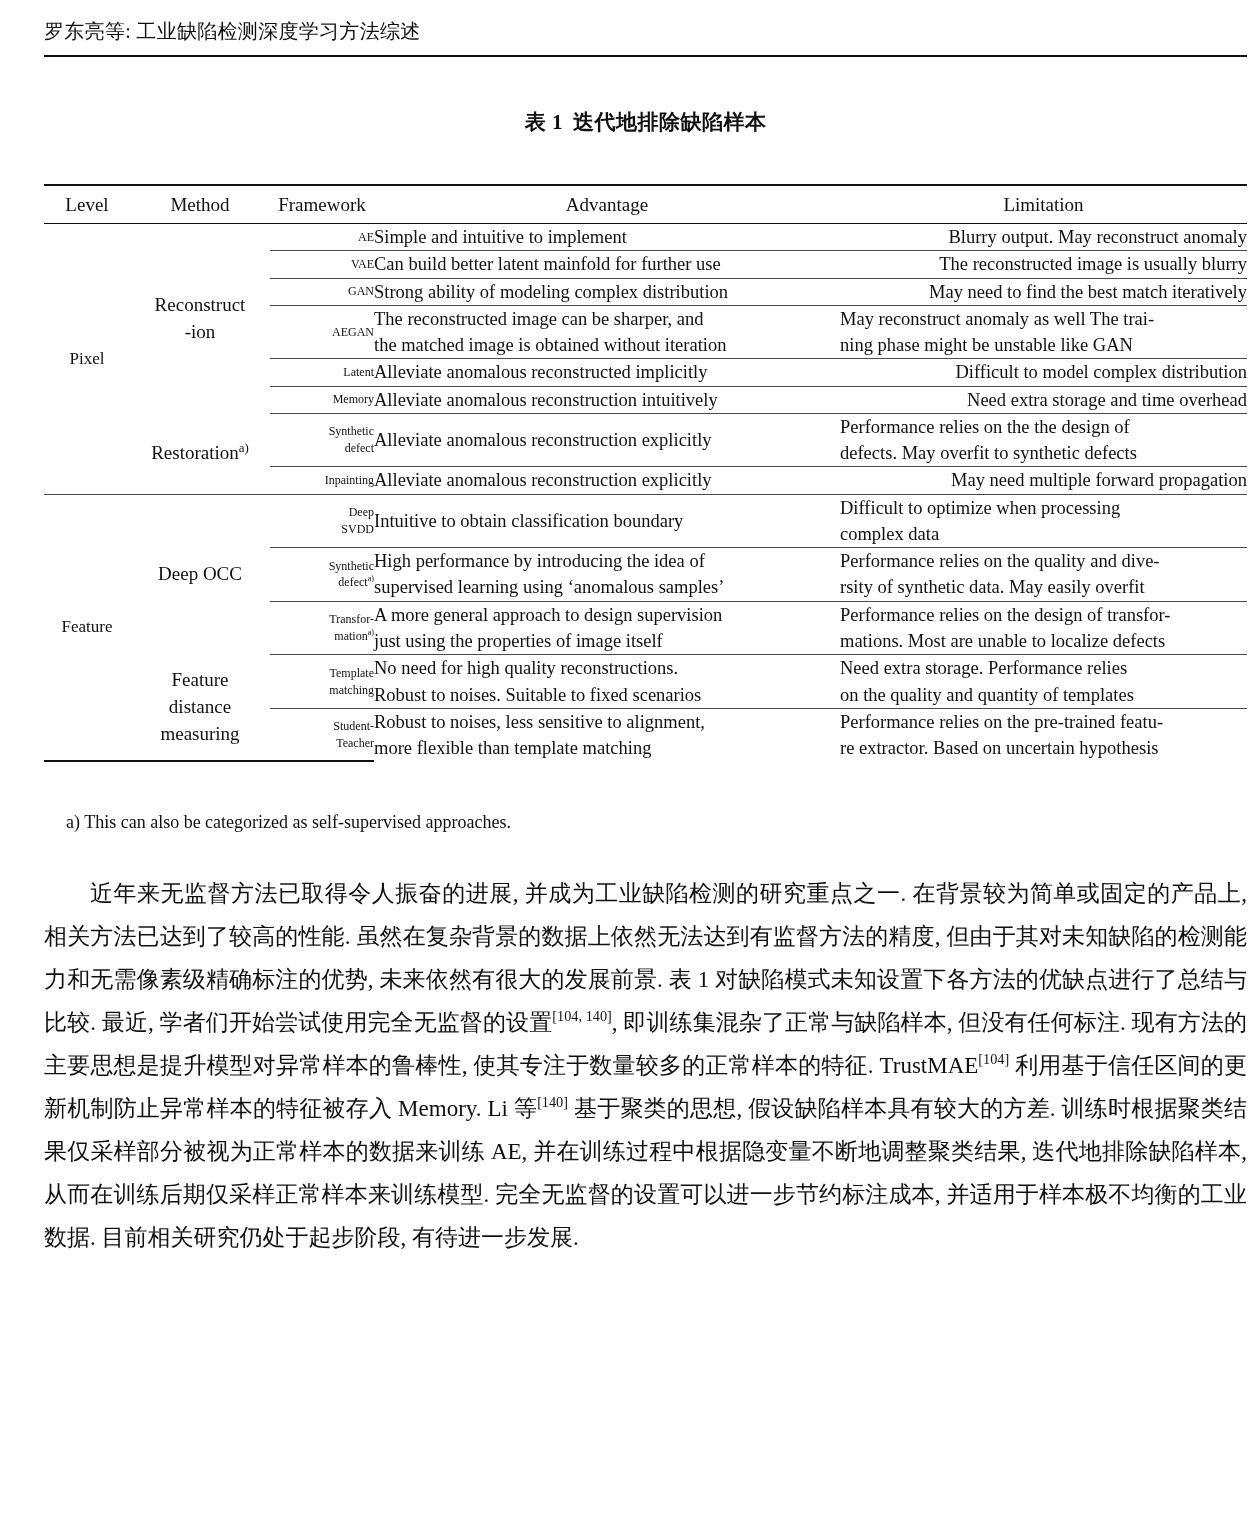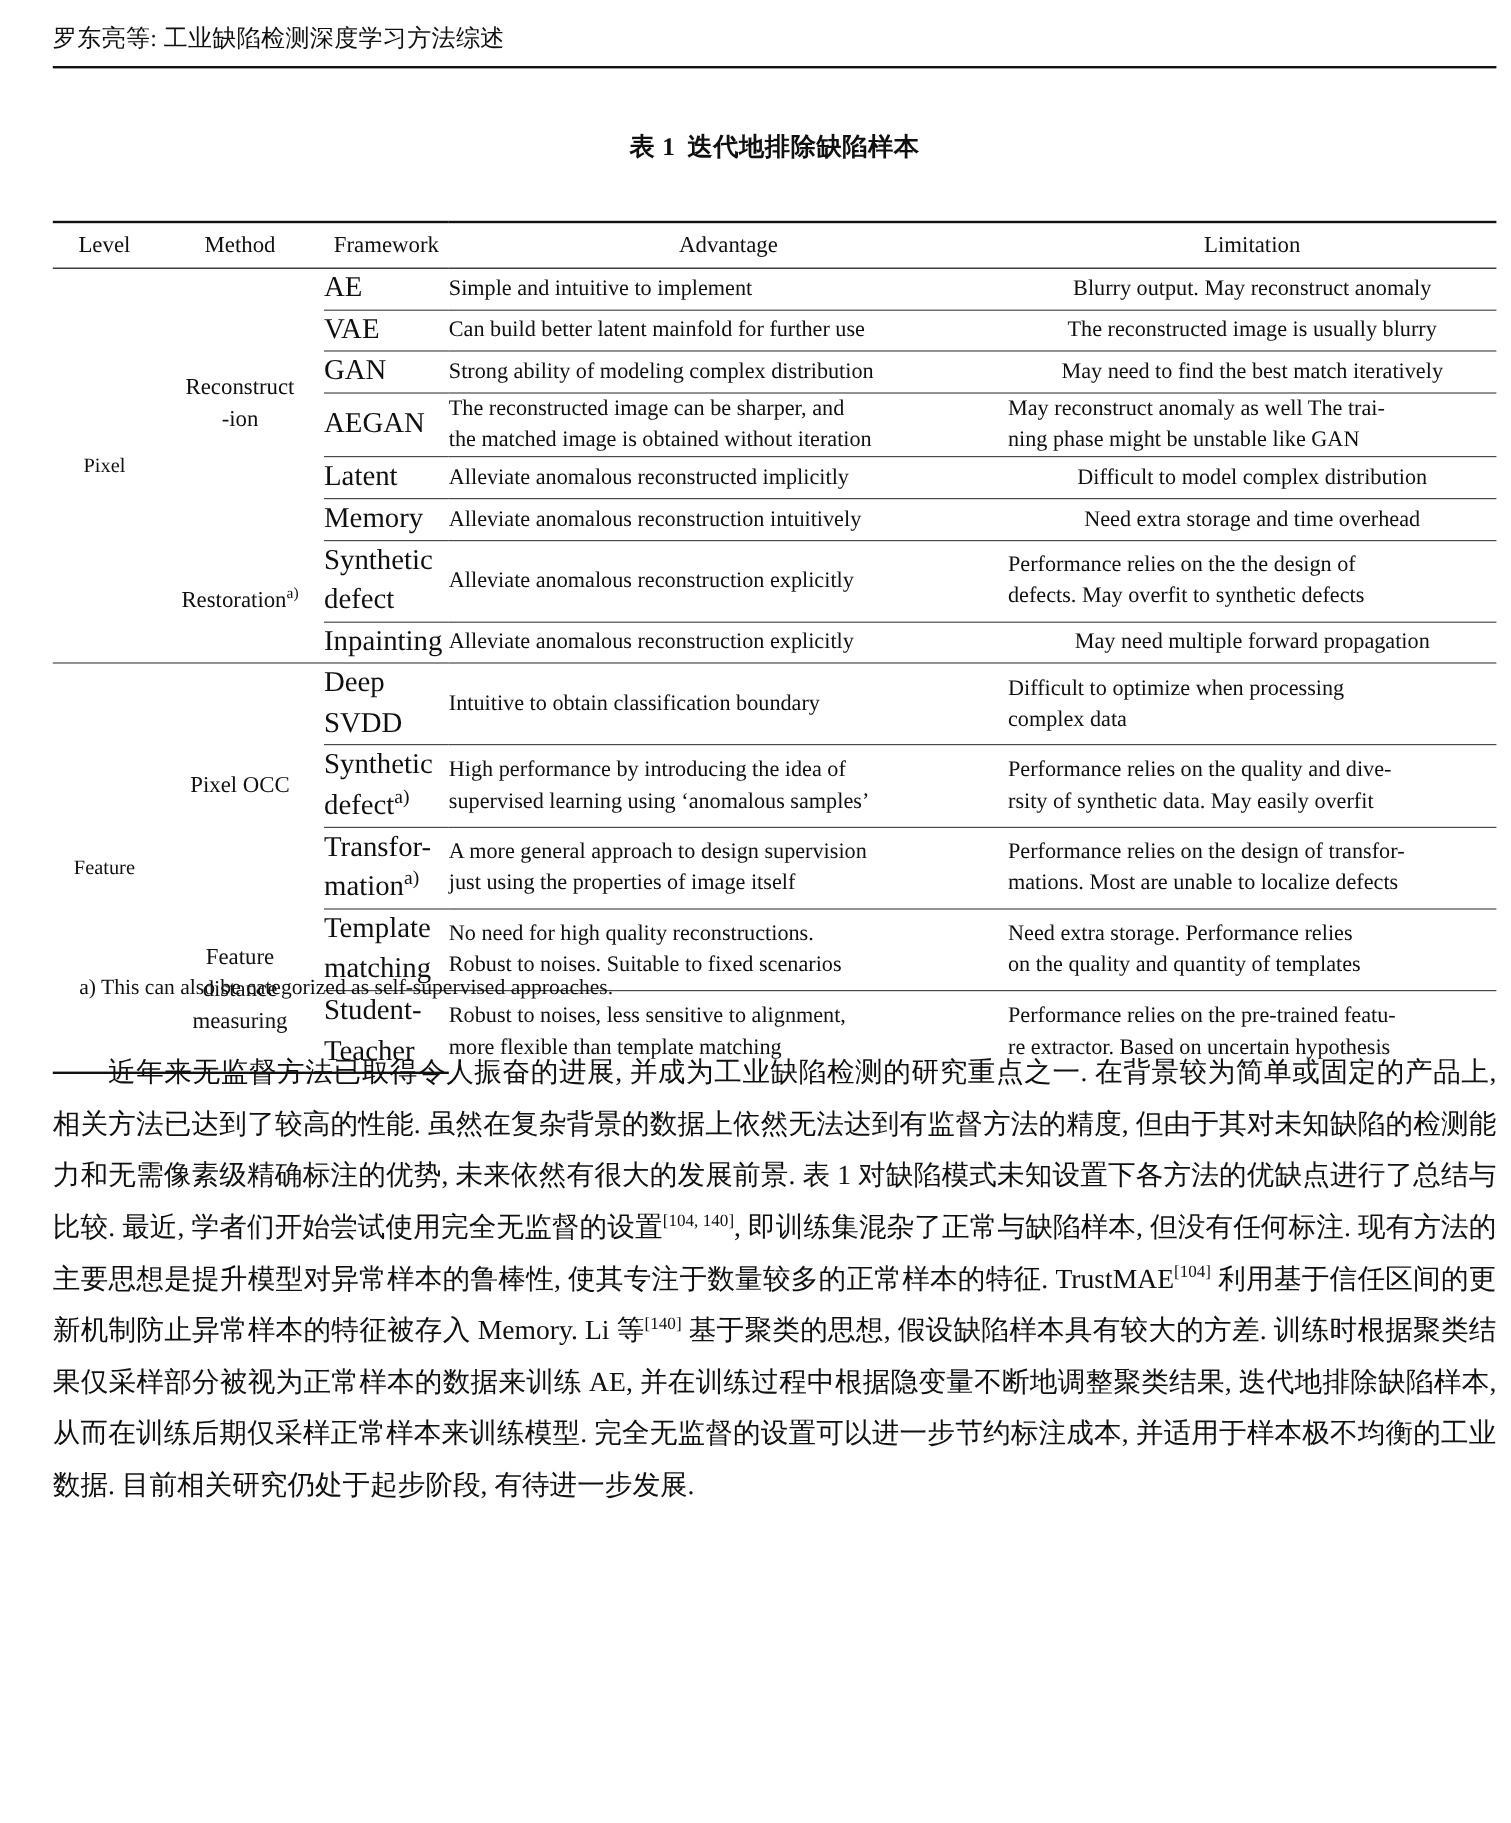--- a/index.html
+++ b/index.html
@@ -118,36 +118,36 @@
   td.level {
     text-align: center;
     font-size: 17px;
   }
   td.method {
     text-align: center;
     font-size: 19px;
     line-height: 1.42;
   }
   td.frame {
-    text-align: left;
-    font-size: 24px;
+    text-align: right;
+    font-size: 12px;
     line-height: 1.40;
     padding: 4px 2px;
   }
   td.adv {
     text-align: left;
     padding: 4px 6px 4px 8px;
     line-height: 1.42;
   }
   td.lim {
     text-align: left;
     padding: 4px 4px 4px 10px;
     line-height: 1.42;
   }
-  td.lim.ctr { text-align: center; }
+  td.lim.ctr { text-align: right; }
   td.adv.one, td.lim.one { white-space: nowrap; }
 
   sup {
     font-size: 0.68em;
     vertical-align: super;
     line-height: 0;
   }
 
   .footnote {
     position: absolute;
@@ -272,21 +272,21 @@
           <tr>
             <td class="frame">Inpainting</td>
             <td class="adv one">Alleviate anomalous reconstruction explicitly</td>
             <td class="lim one ctr">May need multiple forward propagation</td>
           </tr>
           <tr class="sep-sub">
             <td class="line" colspan="5"></td>
           </tr>
           <tr>
             <td class="level" rowspan="9">Feature</td>
-            <td class="method" rowspan="5">Pixel OCC</td>
+            <td class="method" rowspan="5">Deep OCC</td>
             <td class="frame">Deep<br>SVDD</td>
             <td class="adv one">Intuitive to obtain classification boundary</td>
             <td class="lim">Difficult to optimize when processing<br>complex data</td>
           </tr>
           <tr class="sep-sub">
             <td class="line" colspan="3"></td>
           </tr>
           <tr>
             <td class="frame">Synthetic<br>defect<sup>a)</sup></td>
             <td class="adv">High performance by introducing the idea of<br>supervised learning using ‘anomalous samples’</td>

